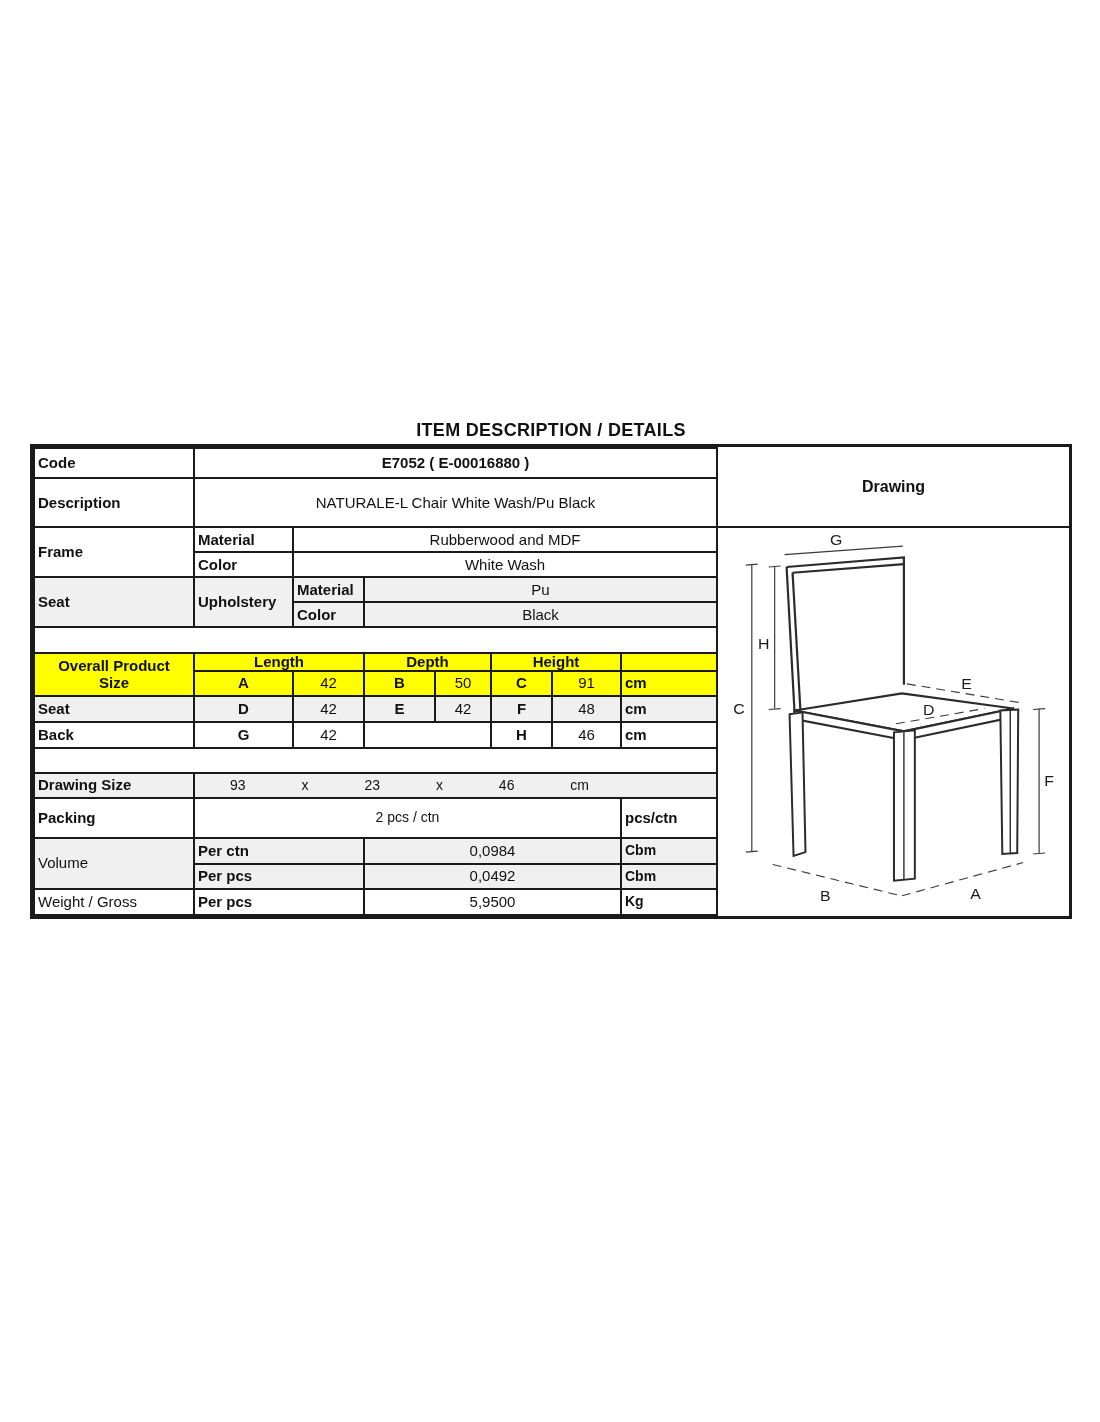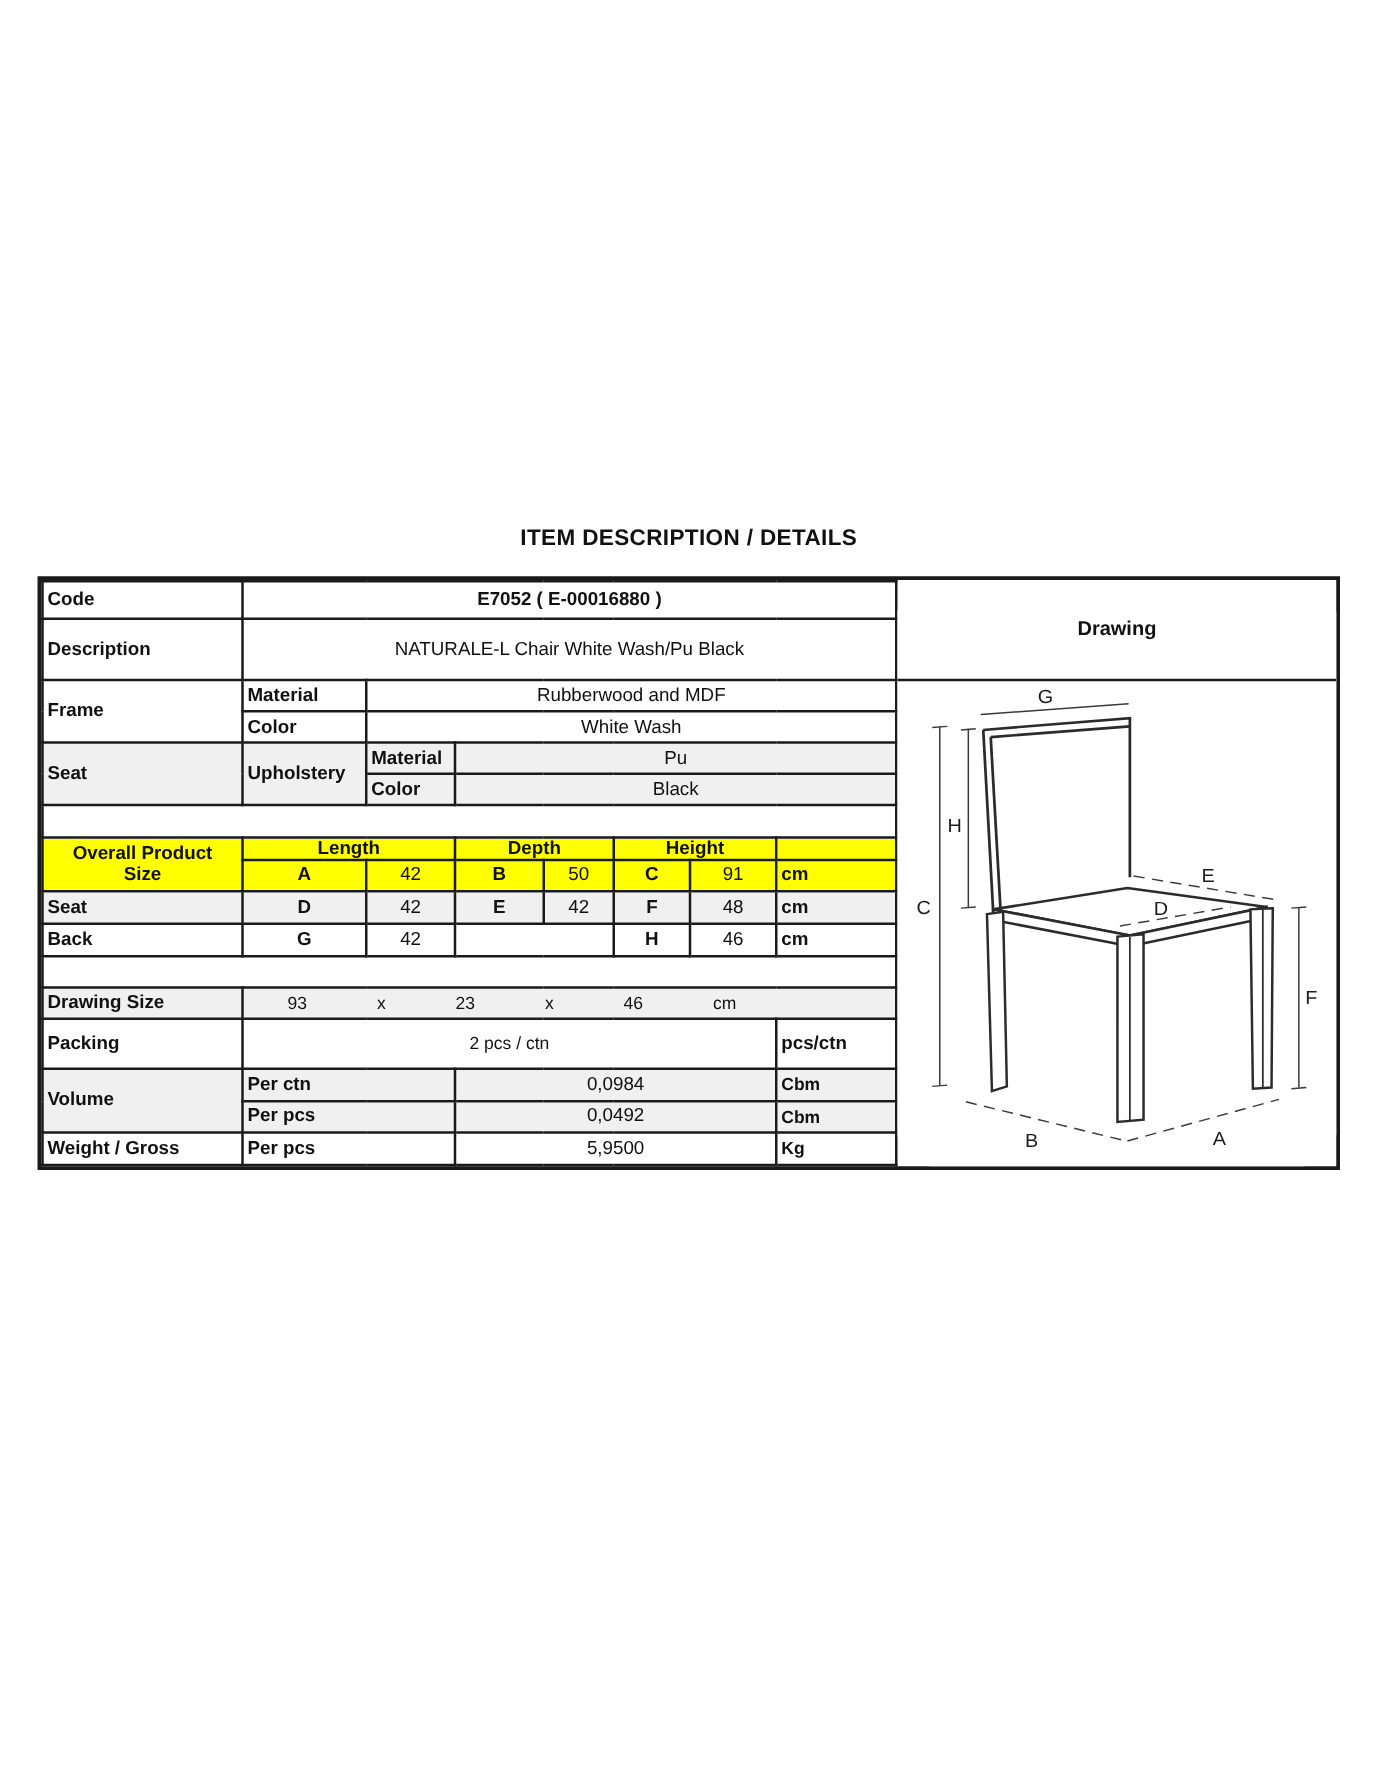--- a/index.html
+++ b/index.html
@@ -12,45 +12,45 @@
   html,body{margin:0;padding:0;}
   body{
     width:1100px;height:1422px;background:#ffffff;position:relative;
     font-family:"Liberation Sans","DejaVu Sans",sans-serif;color:var(--ink);
   }
   .doc-title{
     position:absolute;top:420px;left:30px;width:1042px;
     text-align:center;font-size:18px;font-weight:bold;letter-spacing:.3px;
   }
   .sheet{
-    position:absolute;top:461px;left:30px;width:1042px;
+    position:absolute;top:444px;left:30px;width:1042px;
     border:3px solid var(--line);background:#fff;
   }
   .main{display:flex;align-items:stretch;}
   table.spec{border-collapse:collapse;table-layout:fixed;width:683px;flex:0 0 683px;}
   table.spec td{
     border:2px solid var(--line);padding:0 3px;font-size:15px;line-height:1.05;
     vertical-align:middle;overflow:hidden;white-space:nowrap;
   }
   td.lbl{font-weight:bold;text-align:left;padding-left:4px;}
-  td.lbl-big{font-weight:bold;font-size:16px;text-align:left;padding-left:4px;}
+  td.lbl-big{font-weight:normal;font-size:16px;text-align:left;padding-left:4px;}
   td.sub{font-weight:bold;font-size:13px;text-align:left;padding-left:4px;}
   td.sub-c{font-weight:bold;font-size:13px;}
   td.val{text-align:center;font-weight:normal;margin-top:23px;}
   td.val-b{text-align:center;font-weight:bold;white-space:pre;}
   td.key{text-align:center;font-weight:bold;}
   td.num{text-align:center;font-weight:normal;}
   td.unit{font-size:13px;font-weight:bold;text-align:left;padding-left:4px;}
   td.ylw{background:var(--yellow);}
   td.gry{background:var(--gray);}
   td.gap{background:#fff;}
   .two-line{text-align:center;font-weight:bold;font-size:15px;line-height:1.15;}
   .psize-flex{display:flex;justify-content:space-between;align-items:center;
     padding-left:32px;padding-right:124px;font-size:14px;font-weight:normal;}
-  .drawing-col{flex:1 1 auto;display:flex;flex-direction:column;background:#fff;border-radius:26px;}
+  .drawing-col{flex:1 1 auto;display:flex;flex-direction:column;background:#fff;}
   .drawing-header{
     height:81px;border-bottom:2px solid var(--line);
     display:flex;align-items:center;justify-content:center;
     font-weight:bold;font-size:16px;
   }
   .drawing-area{flex:1;position:relative;}
   .drawing-area svg{position:absolute;inset:0;width:100%;height:100%;}
   .date-row{
     border-top:2px solid var(--line);height:27px;line-height:27px;
     text-align:center;font-weight:bold;font-size:14px;

